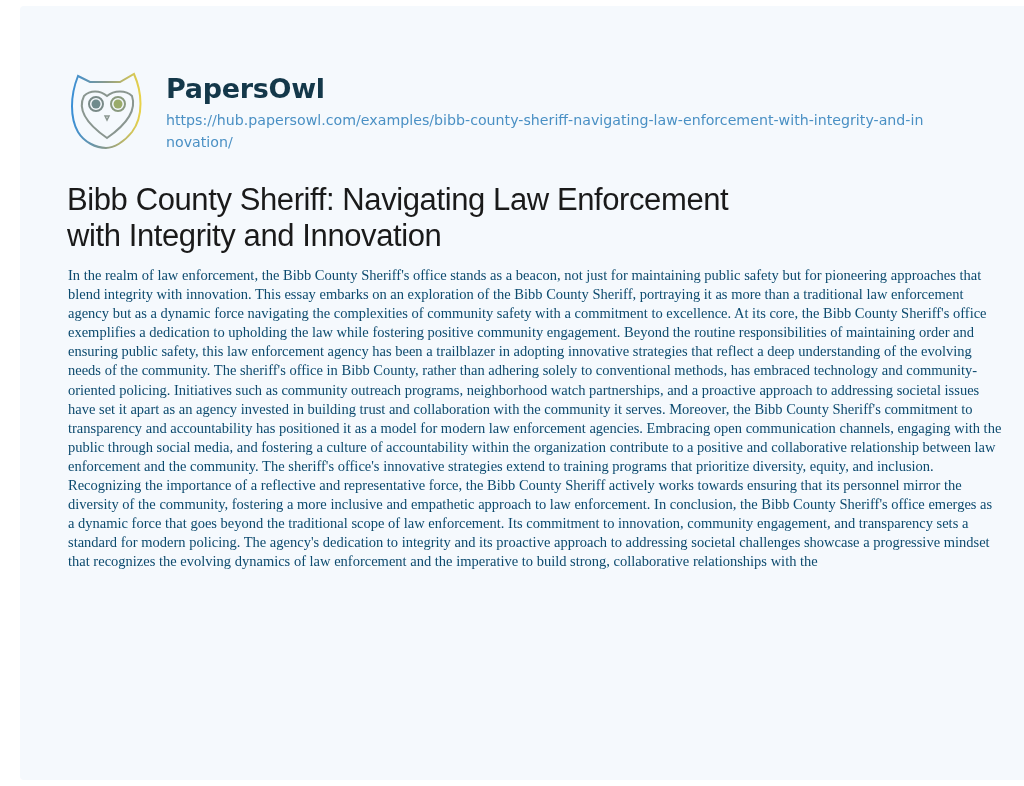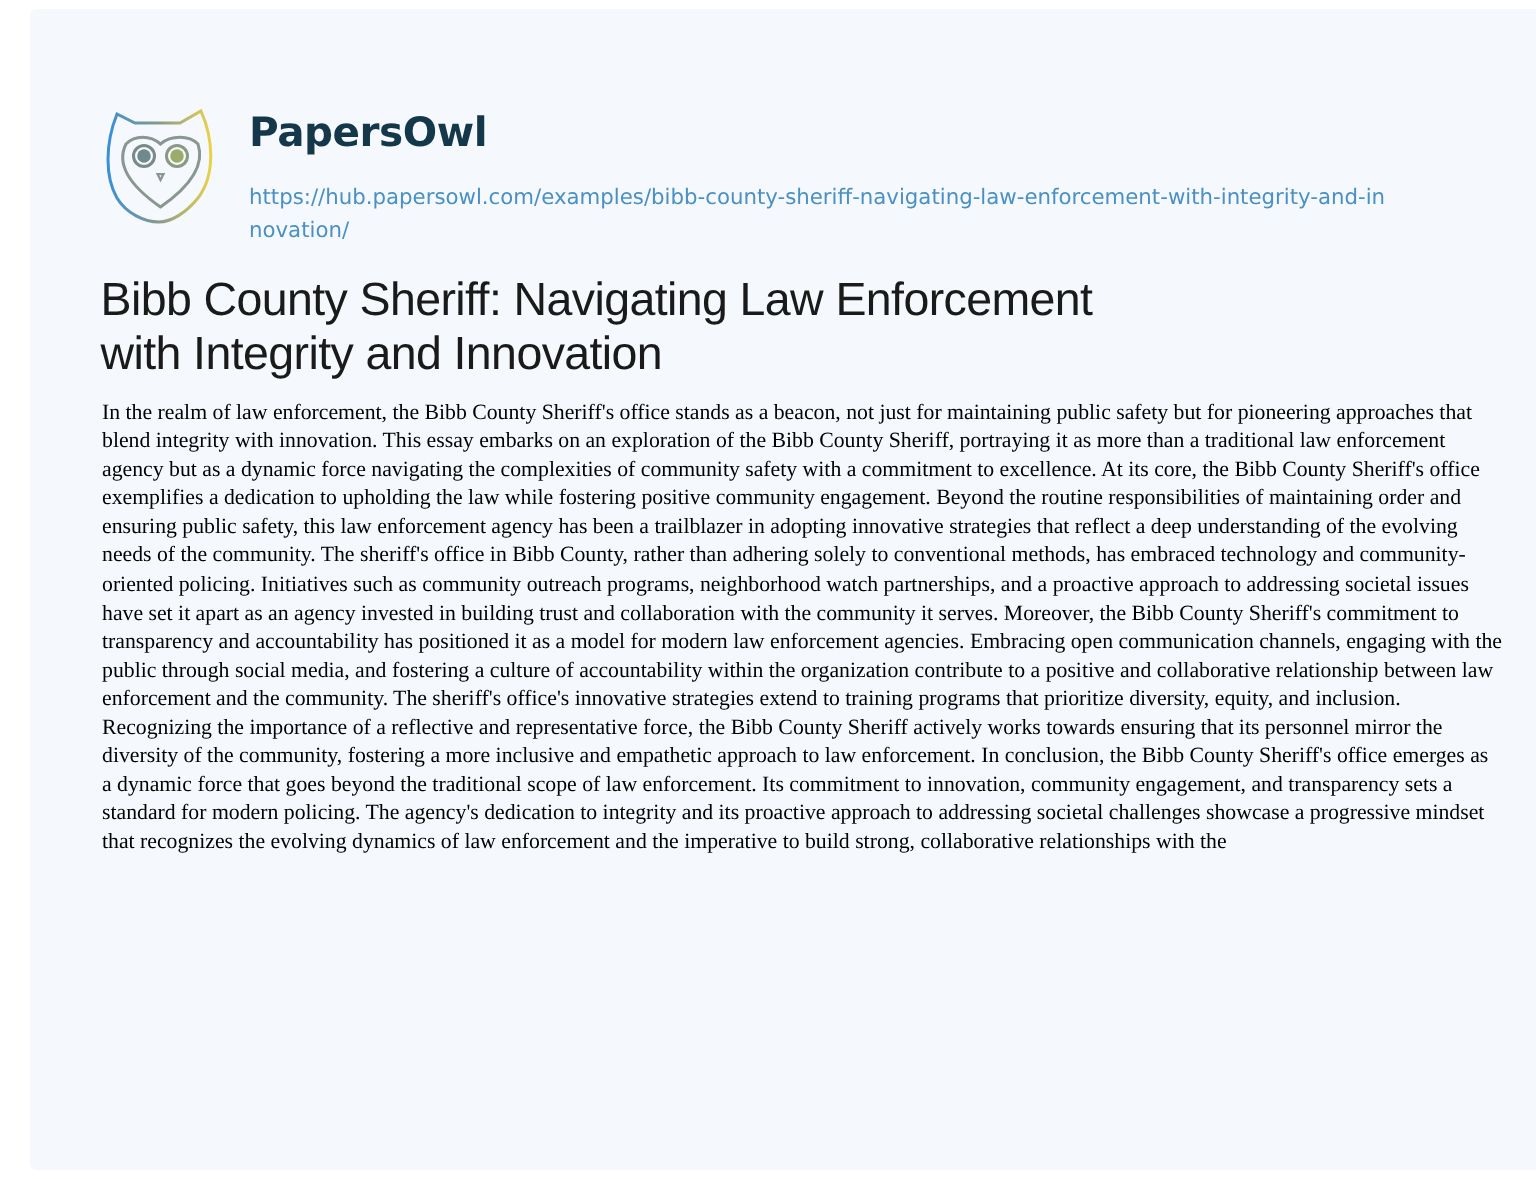--- a/index.html
+++ b/index.html
@@ -41,21 +41,21 @@
       font-size: 27px;
       color: #14384a;
       line-height: 32px;
       letter-spacing: -0.3px;
     }
     .brand-url {
       font-family: "DejaVu Sans", sans-serif;
       font-size: 14.2px;
       color: #4a90c4;
       line-height: 22px;
-      margin-top: 16px;
+      margin-top: 4px;
       width: 760px;
       word-break: break-all;
     }
     .title {
       position: absolute;
       left: 47px;
       top: 176px;
       width: 700px;
       font-family: "Liberation Sans", sans-serif;
       font-size: 31px;
@@ -64,21 +64,21 @@
       letter-spacing: -0.4px;
     }
     .body-text {
       position: absolute;
       left: 48px;
       top: 260px;
       width: 934px;
       font-family: "Liberation Serif", serif;
       font-size: 14.5px;
       line-height: 19.1px;
-      color: #000000;
+      color: #0c4a6e;
       text-align: left;
     }
   </style>
 </head>
 <body>
 
 <div class="card">
 
   <div class="header">
     <svg class="logo" viewBox="0 0 76 80">

